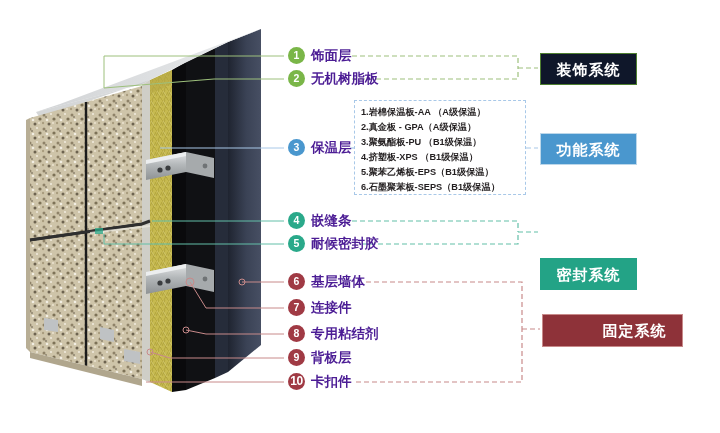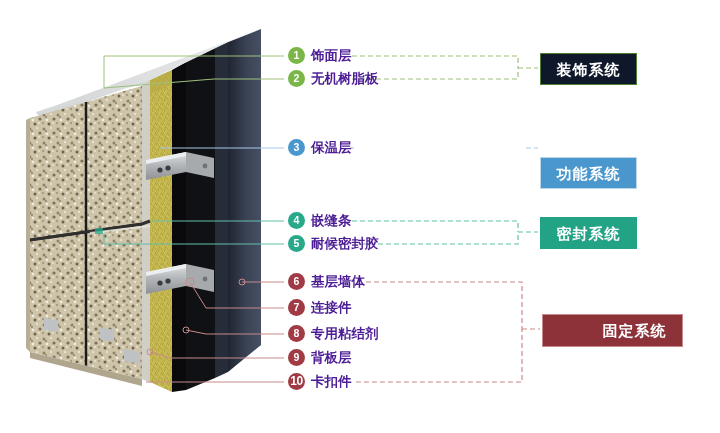--- a/index.html
+++ b/index.html
@@ -22,22 +22,22 @@
 
   .itemtext{position:absolute;font-size:13.5px;color:#4c1d95;
             white-space:nowrap;font-weight:bold;}
 
   
   .badge{position:absolute;color:#fff;font-weight:bold;font-size:15px;
          text-align:center;line-height:1.0;
          display:flex;align-items:center;justify-content:center;
          letter-spacing:1px;}
   .badge.green{background:#0f172a;border:1px solid #4e7f30;}
-  .badge.blue{background:#4a97ce;border:1px solid #bcd7ea;margin-top:24px;}
-  .badge.teal{background:#23a386;border:1px solid #23a386;}
+  .badge.blue{background:#4a97ce;border:1px solid #bcd7ea;}
+  .badge.teal{background:#23a386;border:1px solid #23a386;margin-top:41px;}
   .badge.red{background:#8e3239;border:1px solid #c88a8a;padding-left:44px;}
 
   
   #optbox{position:absolute;left:354px;top:100px;width:172px;height:95px;
           border:1px dashed #a8c8e8;box-sizing:border-box;
           padding:4px 5px 0 6px;background:#fff;}
   #optbox div{font-size:9.2px;color:#231f20;line-height:15px;
               white-space:nowrap;font-weight:bold;}
 
   
@@ -226,19 +226,27 @@
   <div class="itemtext" style="left:311px;top:70px">无机树脂板</div>
   <div class="itemtext" style="left:311px;top:139px">保温层</div>
   <div class="itemtext" style="left:311px;top:212px">嵌缝条</div>
   <div class="itemtext" style="left:311px;top:235px">耐候密封胶</div>
   <div class="itemtext" style="left:311px;top:273px">基层墙体</div>
   <div class="itemtext" style="left:311px;top:299px">连接件</div>
   <div class="itemtext" style="left:311px;top:325px">专用粘结剂</div>
   <div class="itemtext" style="left:311px;top:349px">背板层</div>
   <div class="itemtext" style="left:311px;top:373px">卡扣件</div>
 
+  <div id="optbox">
+    <div>1.岩棉保温板-AA （A级保温）</div>
+    <div>2.真金板 - GPA（A级保温）</div>
+    <div>3.聚氨酯板-PU （B1级保温）</div>
+    <div>4.挤塑板-XPS （B1级保温）</div>
+    <div>5.聚苯乙烯板-EPS（B1级保温）</div>
+    <div>6.石墨聚苯板-SEPS（B1级保温）</div>
+  </div>
 
   <div class="badge green" style="left:540px;top:53px;width:95px;height:30px">装饰系统</div>
   <div class="badge blue" style="left:540px;top:133px;width:95px;height:30px">功能系统</div>
   <div class="badge teal" style="left:540px;top:217px;width:95px;height:30px">密封系统</div>
   <div class="badge red" style="left:542px;top:314px;width:95px;height:31px">固定系统</div>
 
 </div>
 
 </body></html>

